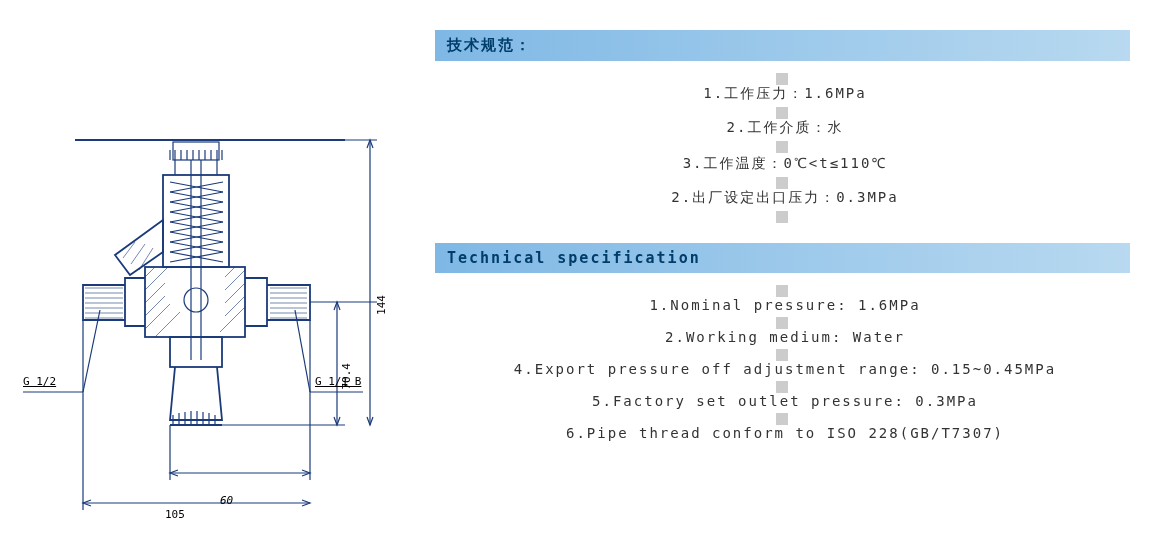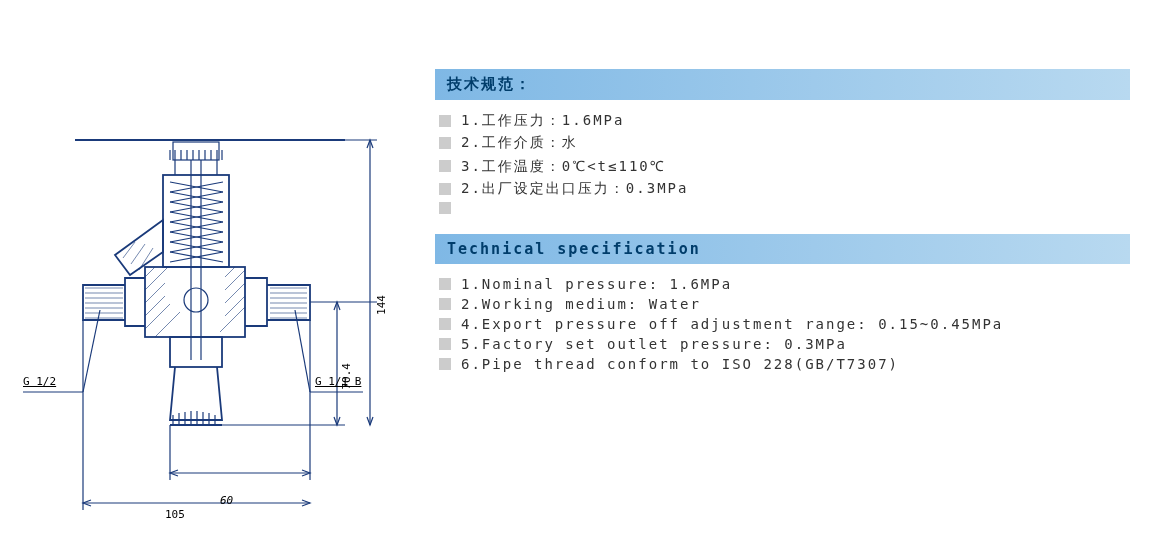--- a/index.html
+++ b/index.html
@@ -20,21 +20,20 @@
       left: 5px;
       top: 20px;
       width: 420px;
       height: 530px;
     }
     .spec-area {
       position: absolute;
       left: 435px;
       top: 30px;
       width: 700px;
-      margin-top: 39px;
     }
     .spec-header {
       background: linear-gradient(to right, #7fb8e5, #b8d9f0);
       padding: 6px 12px;
       color: #003d6b;
       font-weight: bold;
       font-size: 15px;
       letter-spacing: 2px;
       margin-bottom: 10px;
       width: 695px;
@@ -42,20 +41,21 @@
     .spec-list {
       padding: 0 0 18px 0;
     }
     .spec-item {
       display: flex;
       align-items: center;
       padding: 2px 0;
       color: #333333;
       font-size: 14px;
       letter-spacing: 2px;
+      flex-direction: column;
     }
     .bullet {
       display: inline-block;
       width: 12px;
       height: 12px;
       background: #cccccc;
       margin-right: 10px;
       margin-left: 4px;
       flex-shrink: 0;
     }

